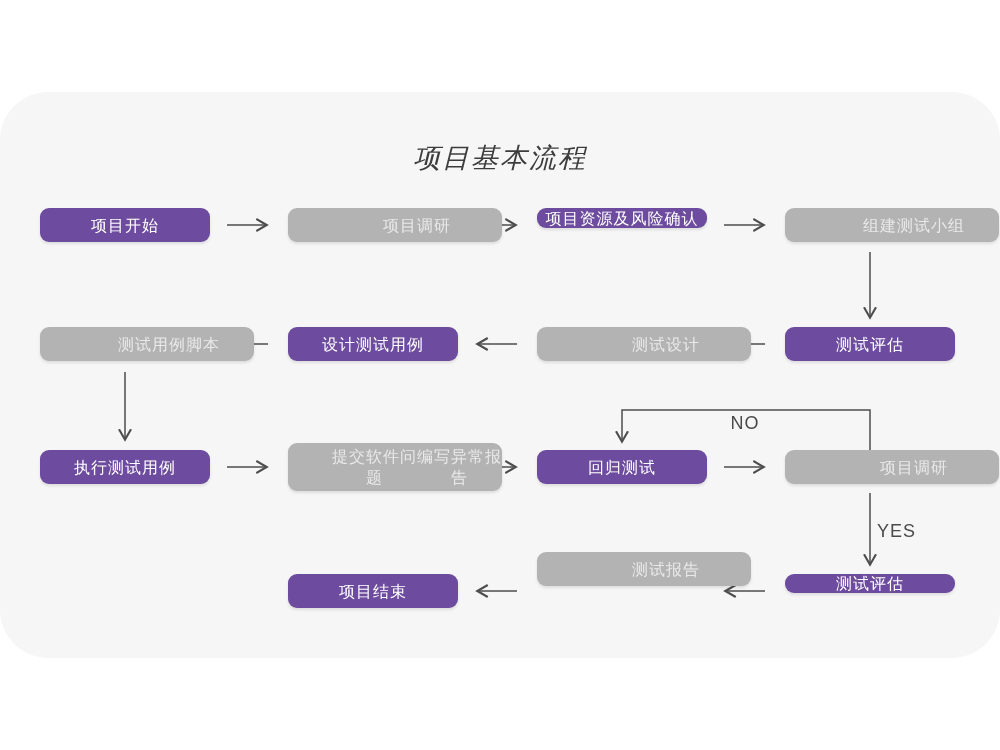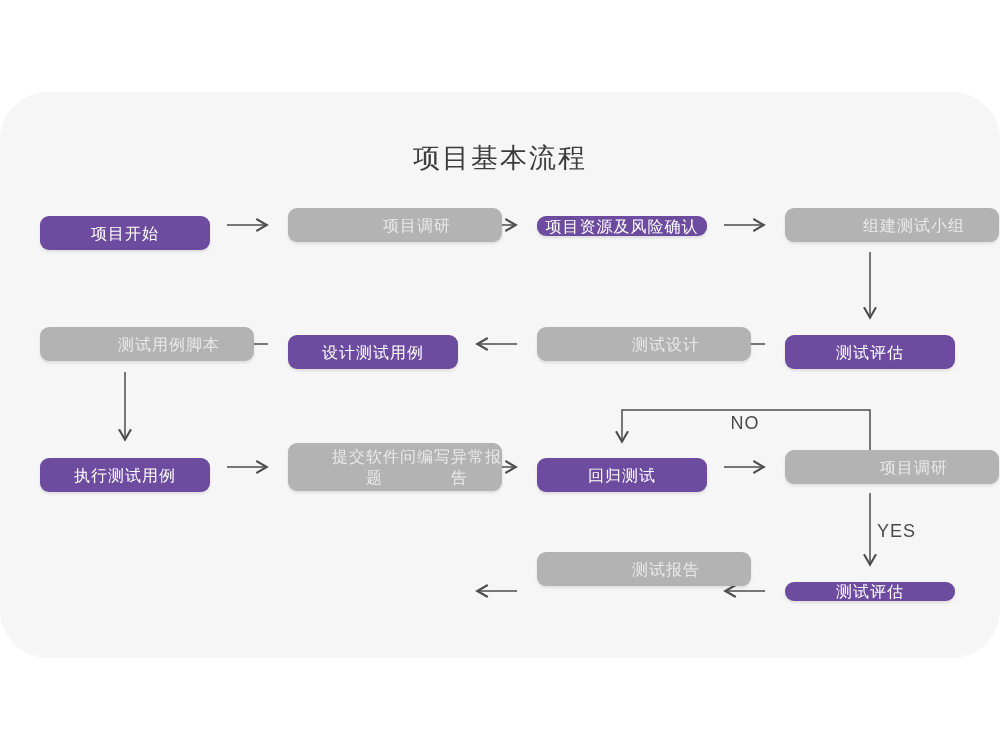--- a/index.html
+++ b/index.html
@@ -1,26 +1,26 @@
 <!DOCTYPE html>
 <html style="--purple: #6d4b9e; --gray: #b3b3b3; --card_bg: #f6f6f6; --arrow: #4d4d4d; --title: #3d3d3d; --label: #4a4a4a; --text_on_purple: #ffffff; --text_on_gray: #e9e9e9;"><head>
 <meta charset="utf-8">
 <style>
   html,body{margin:0;padding:0;}
   body{background:#ffffff;font-family:"Liberation Sans","DejaVu Sans",sans-serif;}
   .canvas{position:relative;width:1000px;height:750px;background:#ffffff;overflow:hidden;}
   .card{position:absolute;left:0;top:92px;width:1000px;height:566px;background:var(--card_bg,#f6f6f6);border-radius:48px;}
-  .title{position:absolute;left:0;top:140px;width:1000px;text-align:center;font-size:27px;font-weight:500;letter-spacing:2px;color:var(--title,#3d3d3d);}
+  .title{position:absolute;left:0;top:140px;width:1000px;text-align:center;font-size:27px;font-weight:500;letter-spacing:2px;color:var(--title,#3d3d3d);font-style:italic;}
   .connectors{position:absolute;left:0;top:0;width:1000px;height:750px;pointer-events:none;}
   .connectors line,.connectors path.conn{stroke:var(--arrow,#4d4d4d);stroke-width:1.5;fill:none;}
   .marker-head{stroke:var(--arrow,#4d4d4d);fill:none;stroke-width:1.4;}
   .node{position:absolute;display:flex;align-items:center;justify-content:center;text-align:center;
         border-radius:9px;font-size:16px;letter-spacing:1px;line-height:21px;
         box-shadow:0 2px 3px rgba(0,0,0,0.10);}
-  .node.primary{background:var(--purple,#6d4b9e);color:var(--text_on_purple,#ffffff);margin-top:8px;}
+  .node.primary{background:var(--purple,#6d4b9e);color:var(--text_on_purple,#ffffff);}
   .node.secondary{background:var(--gray,#b3b3b3);color:var(--text_on_gray,#e9e9e9);padding-left:44px;}
   .edge-label{position:absolute;font-size:18px;letter-spacing:1px;color:var(--label,#4a4a4a);}
   .edge-label.no{left:717px;top:413px;width:56px;text-align:center;}
   .edge-label.yes{left:877px;top:521px;}
 </style>
 </head>
 <body>
 
 <div class="canvas">
   <div class="card"></div>
@@ -94,19 +94,22 @@
   <div class="node primary" style="left:537px;top:450px;width:170px;height:34px">
       <span>回归测试</span>
     </div>
   <div class="node secondary" style="left:785px;top:450px;width:170px;height:34px">
       <span>项目调研</span>
     </div>
 
   <div class="edge-label no">NO</div>
   <div class="edge-label yes">YES</div>
 
+  <div class="node primary" style="left:288px;top:574px;width:170px;height:34px">
+      <span>项目结束</span>
+    </div>
   <div class="node secondary" style="left:537px;top:552px;width:170px;height:34px">
       <span>测试报告</span>
     </div>
   <div class="node primary" style="left:785px;top:574px;width:170px;height:19px">
       <span>测试评估</span>
     </div>
 </div>
 
 </body></html>

